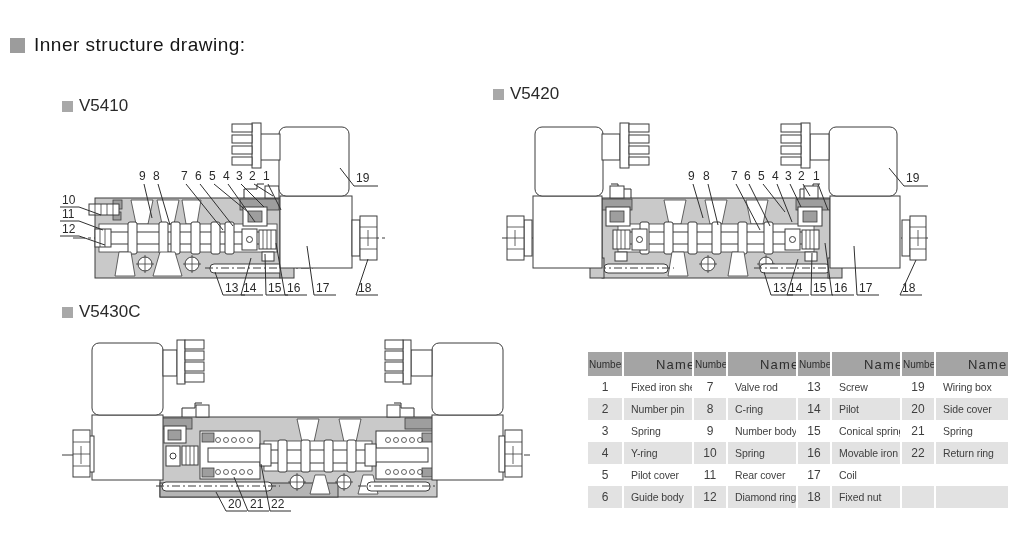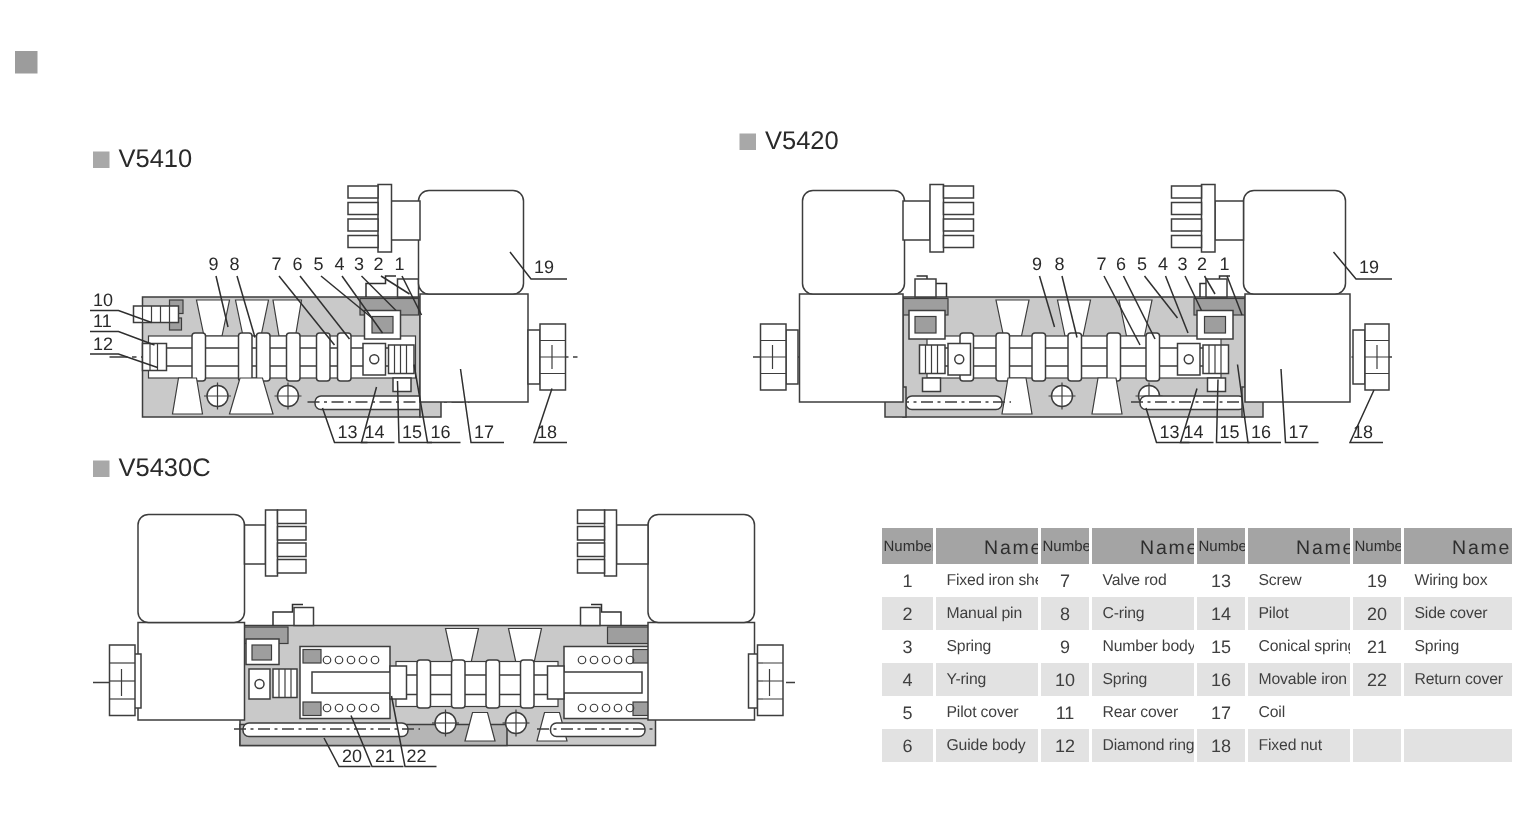--- a/index.html
+++ b/index.html
@@ -41,20 +41,21 @@
   #parts-table td.num{text-align:center;font-size:12px;}
   #parts-table td.name{font-size:10.5px;padding-left:7px;letter-spacing:-.1px;}
 </style>
 </head>
 <body>
 
 <div id="page">
 
   <div class="page-title">
     <span class="sq"></span>
+    <span>Inner structure drawing:</span>
   </div>
 
   <div class="section-label" style="left:62px;top:96px;">
     <span class="sq"></span>
     <span>V5410</span>
   </div>
   <div class="section-label" style="left:493px;top:84px;">
     <span class="sq"></span>
     <span>V5420</span>
   </div>
@@ -451,21 +452,21 @@
           <td class="name">Fixed iron sheet</td>
           <td class="num">7</td>
           <td class="name">Valve rod</td>
           <td class="num">13</td>
           <td class="name">Screw</td>
           <td class="num">19</td>
           <td class="name">Wiring box</td>
         </tr>
         <tr>
           <td class="num">2</td>
-          <td class="name">Manual pin</td>
+          <td class="name">Number pin</td>
           <td class="num">8</td>
           <td class="name">C-ring</td>
           <td class="num">14</td>
           <td class="name">Pilot</td>
           <td class="num">20</td>
           <td class="name">Side cover</td>
         </tr>
         <tr>
           <td class="num">3</td>
           <td class="name">Spring</td>
@@ -477,21 +478,21 @@
           <td class="name">Spring</td>
         </tr>
         <tr>
           <td class="num">4</td>
           <td class="name">Y-ring</td>
           <td class="num">10</td>
           <td class="name">Spring</td>
           <td class="num">16</td>
           <td class="name">Movable iron core</td>
           <td class="num">22</td>
-          <td class="name">Return cover</td>
+          <td class="name">Return ring</td>
         </tr>
         <tr>
           <td class="num">5</td>
           <td class="name">Pilot cover</td>
           <td class="num">11</td>
           <td class="name">Rear cover</td>
           <td class="num">17</td>
           <td class="name">Coil</td>
           <td class="num"></td>
           <td class="name"></td>

